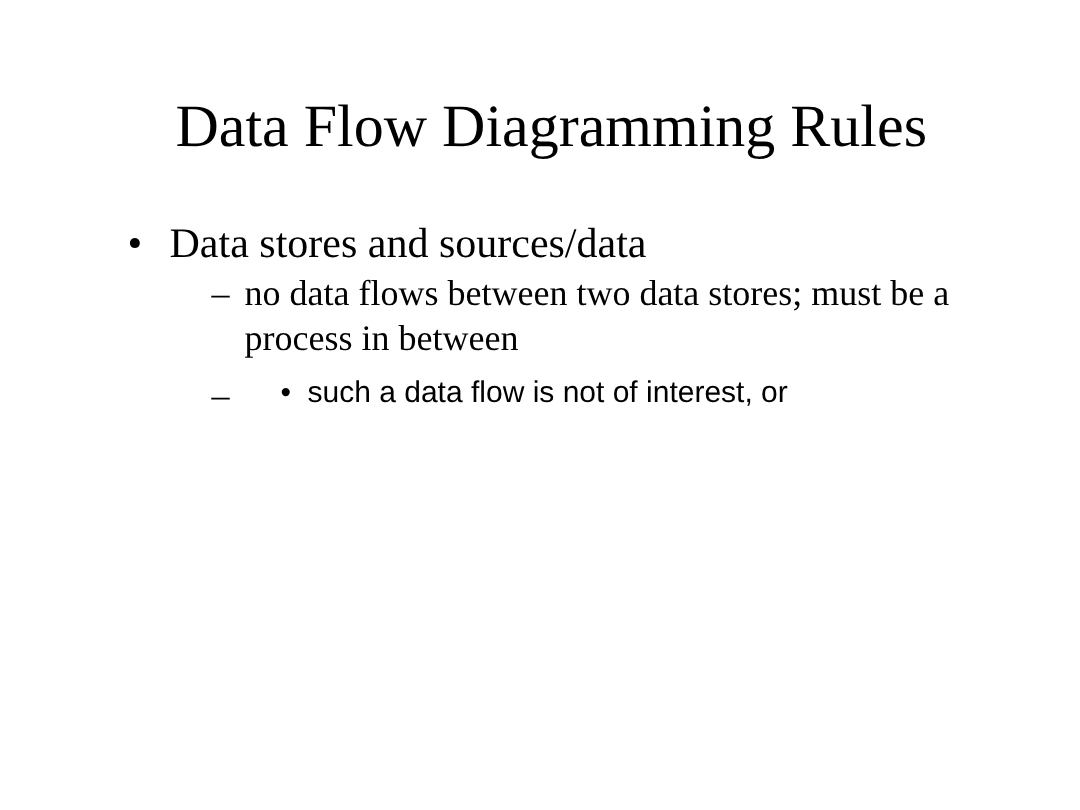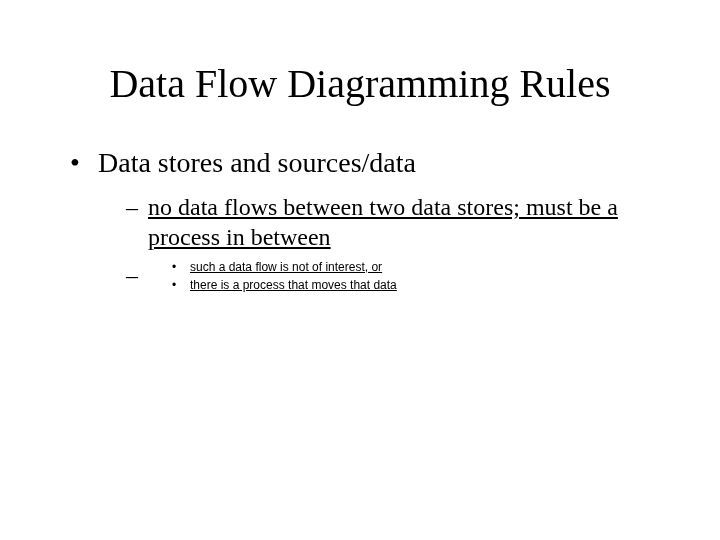--- a/index.html
+++ b/index.html
@@ -8,21 +8,21 @@
     width: 720px;
     height: 540px;
     background: #ffffff;
     font-family: "Times New Roman", Times, serif;
     color: #000000;
   }
   .slide {
     width: 720px;
     height: 416px;
     box-sizing: border-box;
-    padding: 40px 50px 40px 50px;
+    padding: 40px 50px 40px 65px;
   }
   .title {
     font-size: 40px;
     text-align: center;
     margin: 20px 0 40px 0;
     font-weight: normal;
   }
   ul.level1 {
     list-style: none;
     padding: 0;
@@ -36,42 +36,41 @@
   }
   ul.level1 > li::before {
     content: "•";
     position: absolute;
     left: 0;
     top: 0;
   }
   ul.level2 {
     list-style: none;
     padding: 0;
-    margin: 13px 0 0 28px;
+    margin: 2px 0 0 28px;
     font-size: 24px;
-    text-decoration: underline;
   }
   ul.level2 > li {
     position: relative;
     padding-left: 22px;
     margin-bottom: 4px;
     line-height: 1.25;
   }
   ul.level2 > li::before {
     content: "–";
     position: absolute;
     left: 0;
     top: 0;
   }
   ul.level3 {
     list-style: none;
     padding: 0;
     margin: 8px 0 0 24px;
     font-family: Arial, Helvetica, sans-serif;
-    font-size: 12px;
+    font-size: 20px;
   }
   ul.level3 > li {
     position: relative;
     padding-left: 18px;
     margin-bottom: 2px;
     line-height: 1.3;
   }
   ul.level3 > li::before {
     content: "•";
     position: absolute;
@@ -90,21 +89,18 @@
       <span>Data stores and sources/data</span>
       <ul class="level2">
         <li>
           <span>no data flows between two data stores; must be a process in between</span>
         </li>
         <li>
           <ul class="level3">
             <li>
               <span>such a data flow is not of interest, or</span>
             </li>
-            <li>
-              <span>there is a process that moves that data</span>
-            </li>
           </ul>
         </li>
       </ul>
     </li>
   </ul>
 </div>
 
 </body></html>

